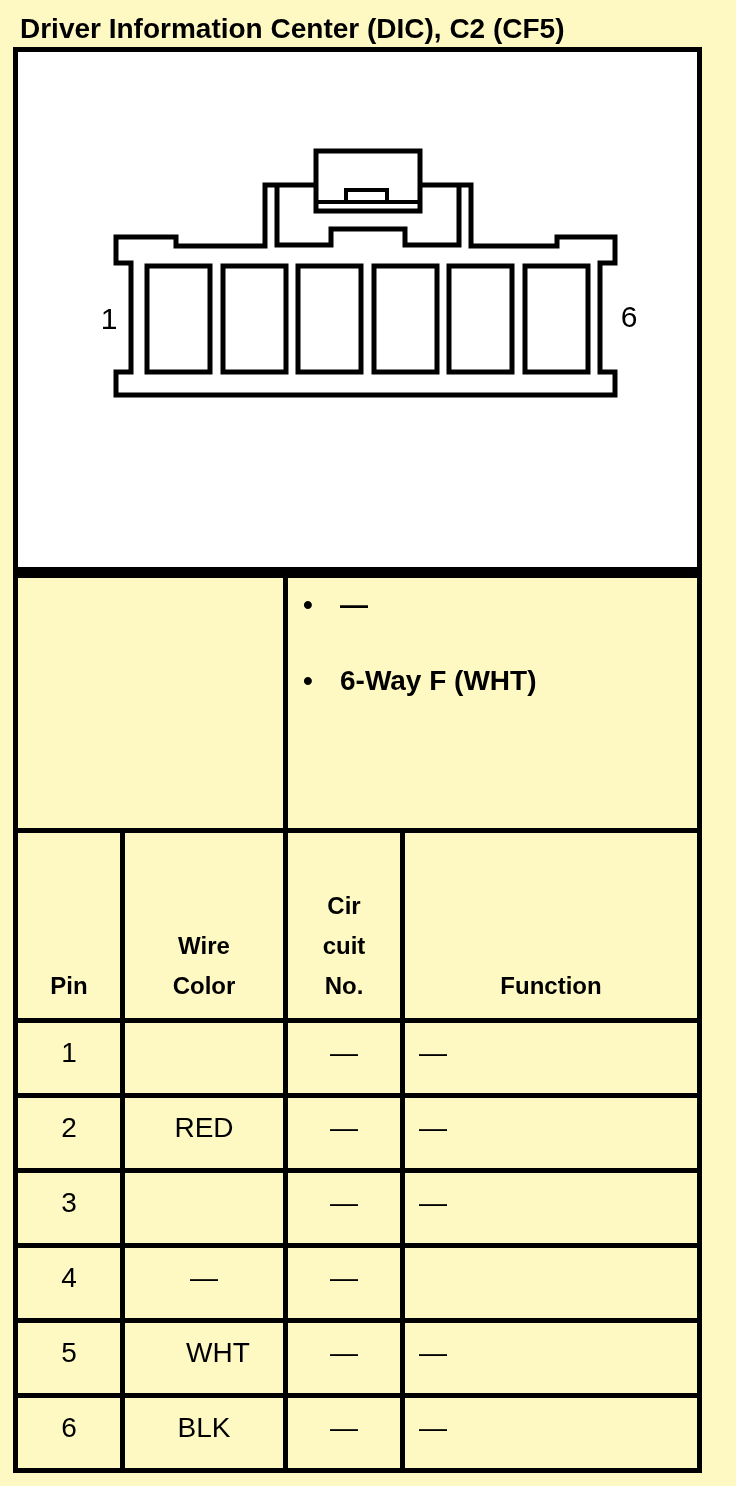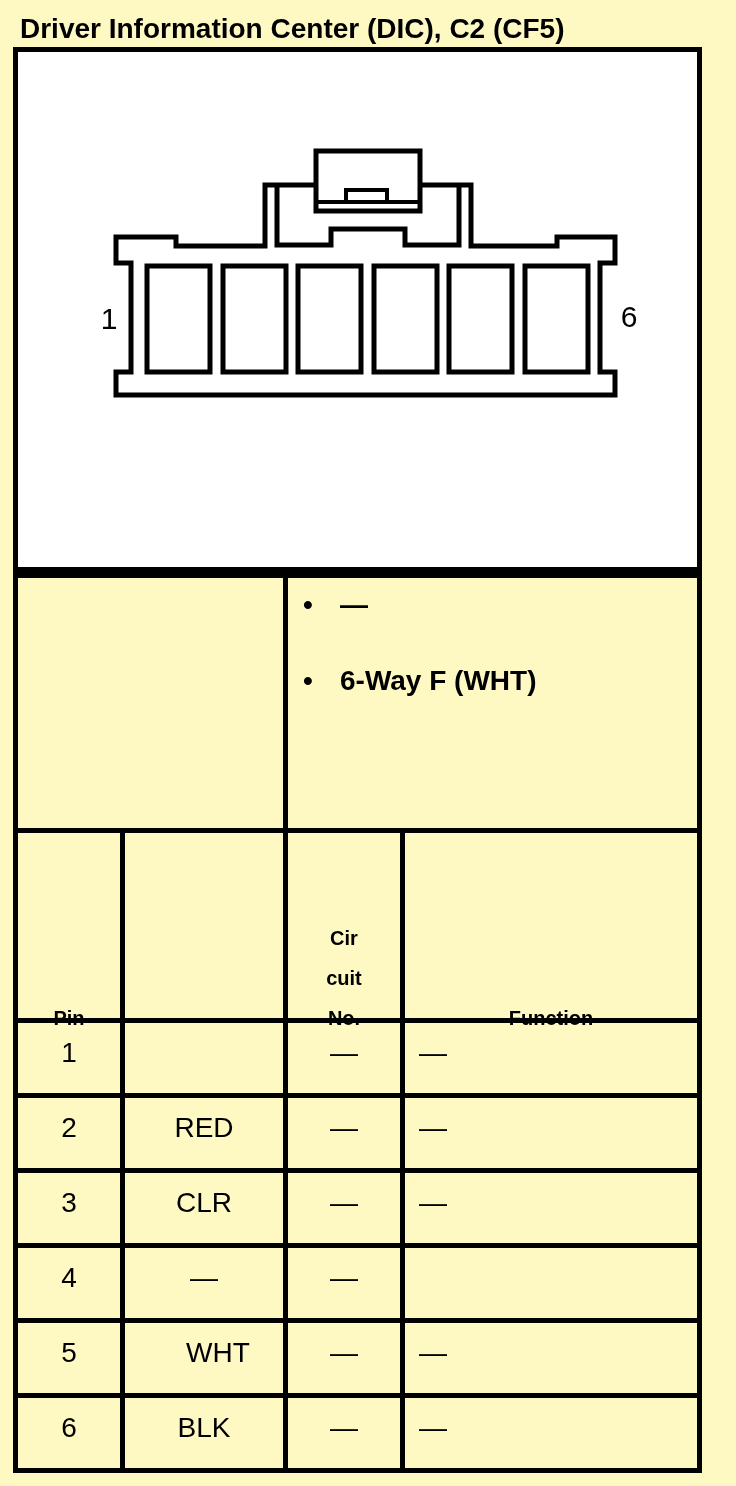--- a/index.html
+++ b/index.html
@@ -26,22 +26,22 @@
   
   .cell {
     position:absolute; display:flex; align-items:center; justify-content:center;
     font-size:28px; line-height:32px; padding-bottom:10px; box-sizing:border-box;
     text-align:center;
   }
   .cell.fn { justify-content:flex-start; padding-left:14px; text-align:left; }
   .hdr {
     position:absolute; display:flex; flex-direction:column;
     justify-content:flex-end; align-items:center;
-    font-size:20px; font-weight:bold; line-height:40px;
-    padding-bottom:12px; box-sizing:border-box; text-align:center;margin-top:32px;
+    font-size:24px; font-weight:bold; line-height:40px;
+    padding-bottom:12px; box-sizing:border-box; text-align:center;
   }
   .partinfo-label {
     position:absolute; left:18px; top:577px; width:265px; height:251px;
     display:flex; align-items:center; justify-content:center;
     font-size:28px; font-weight:bold; line-height:37px; text-align:center;
     padding:0 20px; box-sizing:border-box;
   }
   .bullet-item {
     position:absolute; left:288px; width:405px; height:30px;
     display:flex; align-items:center;
@@ -104,40 +104,43 @@
     <span>—</span>
   </div>
   <div class="bullet-item" style="top:666px;">
     <span class="bullet-dot">•</span>
     <span>6-Way F (WHT)</span>
   </div>
 
   <div class="hdr" style="left:18px;  top:833px; width:102px; height:185px;">
     <span>Pin</span>
   </div>
+  <div class="hdr" style="left:125px; top:833px; width:158px; height:185px;">
+    <span>Wire</span>
+    <span>Color</span>
+  </div>
   <div class="hdr" style="left:288px; top:833px; width:112px; height:185px;">
     <span>Cir</span>
     <span>cuit</span>
     <span>No.</span>
   </div>
   <div class="hdr" style="left:405px; top:833px; width:292px; height:185px;">
     <span>Function</span>
   </div>
 
   <div class="cell" style="left:18px;  top:1023px; width:102px; height:70px;">1</div>
   <div class="cell" style="left:288px; top:1023px; width:112px; height:70px;">—</div>
   <div class="cell fn" style="left:405px; top:1023px; width:292px; height:70px;">—</div>
 
   <div class="cell" style="left:18px;  top:1098px; width:102px; height:70px;">2</div>
   <div class="cell" style="left:125px; top:1098px; width:158px; height:70px;">RED</div>
   <div class="cell" style="left:288px; top:1098px; width:112px; height:70px;">—</div>
   <div class="cell fn" style="left:405px; top:1098px; width:292px; height:70px;">—</div>
 
   <div class="cell" style="left:18px;  top:1173px; width:102px; height:70px;">3</div>
-  <div class="cell" style="left:125px; top:1173px; width:158px; height:70px;">CLR</div>
   <div class="cell" style="left:288px; top:1173px; width:112px; height:70px;">—</div>
   <div class="cell fn" style="left:405px; top:1173px; width:292px; height:70px;">—</div>
 
   <div class="cell" style="left:18px;  top:1248px; width:102px; height:70px;">4</div>
   <div class="cell" style="left:125px; top:1248px; width:158px; height:70px;">—</div>
   <div class="cell" style="left:288px; top:1248px; width:112px; height:70px;">—</div>
 
   <div class="cell" style="left:18px;  top:1323px; width:102px; height:70px;">5</div>
   <div class="cell" style="left:125px; top:1323px; width:158px; height:70px;padding-left:28px;">WHT</div>
   <div class="cell" style="left:288px; top:1323px; width:112px; height:70px;">—</div>

